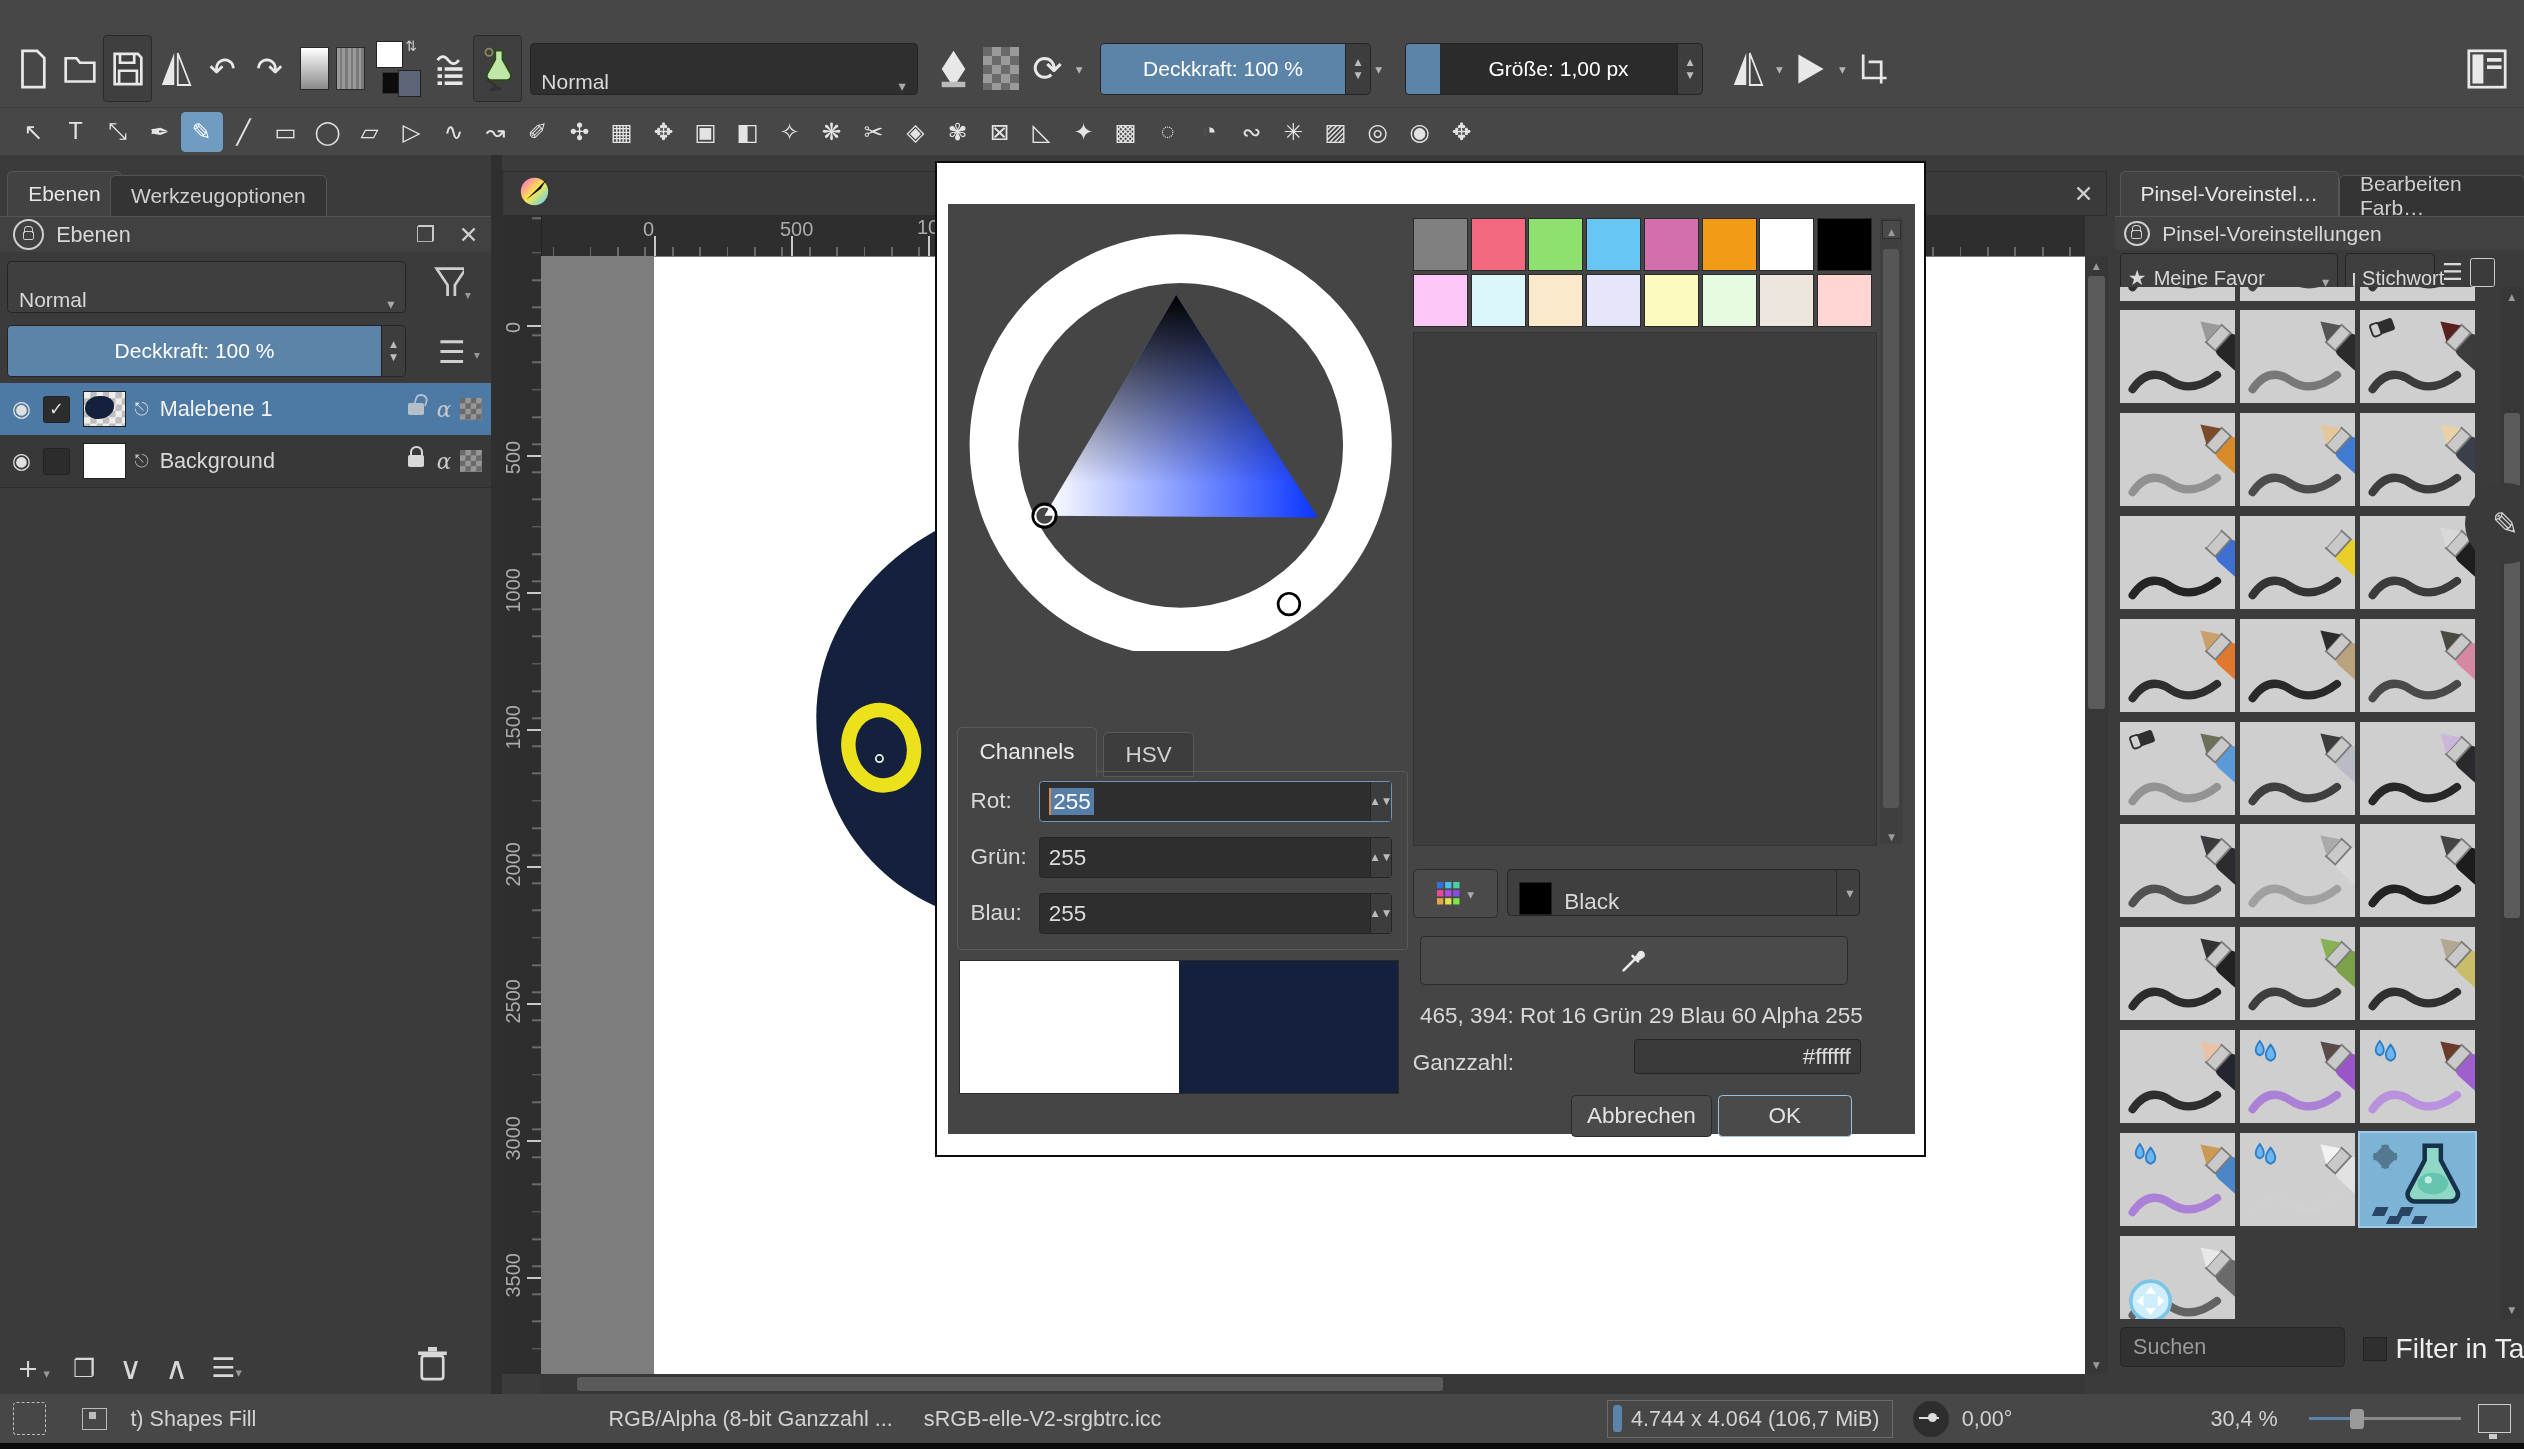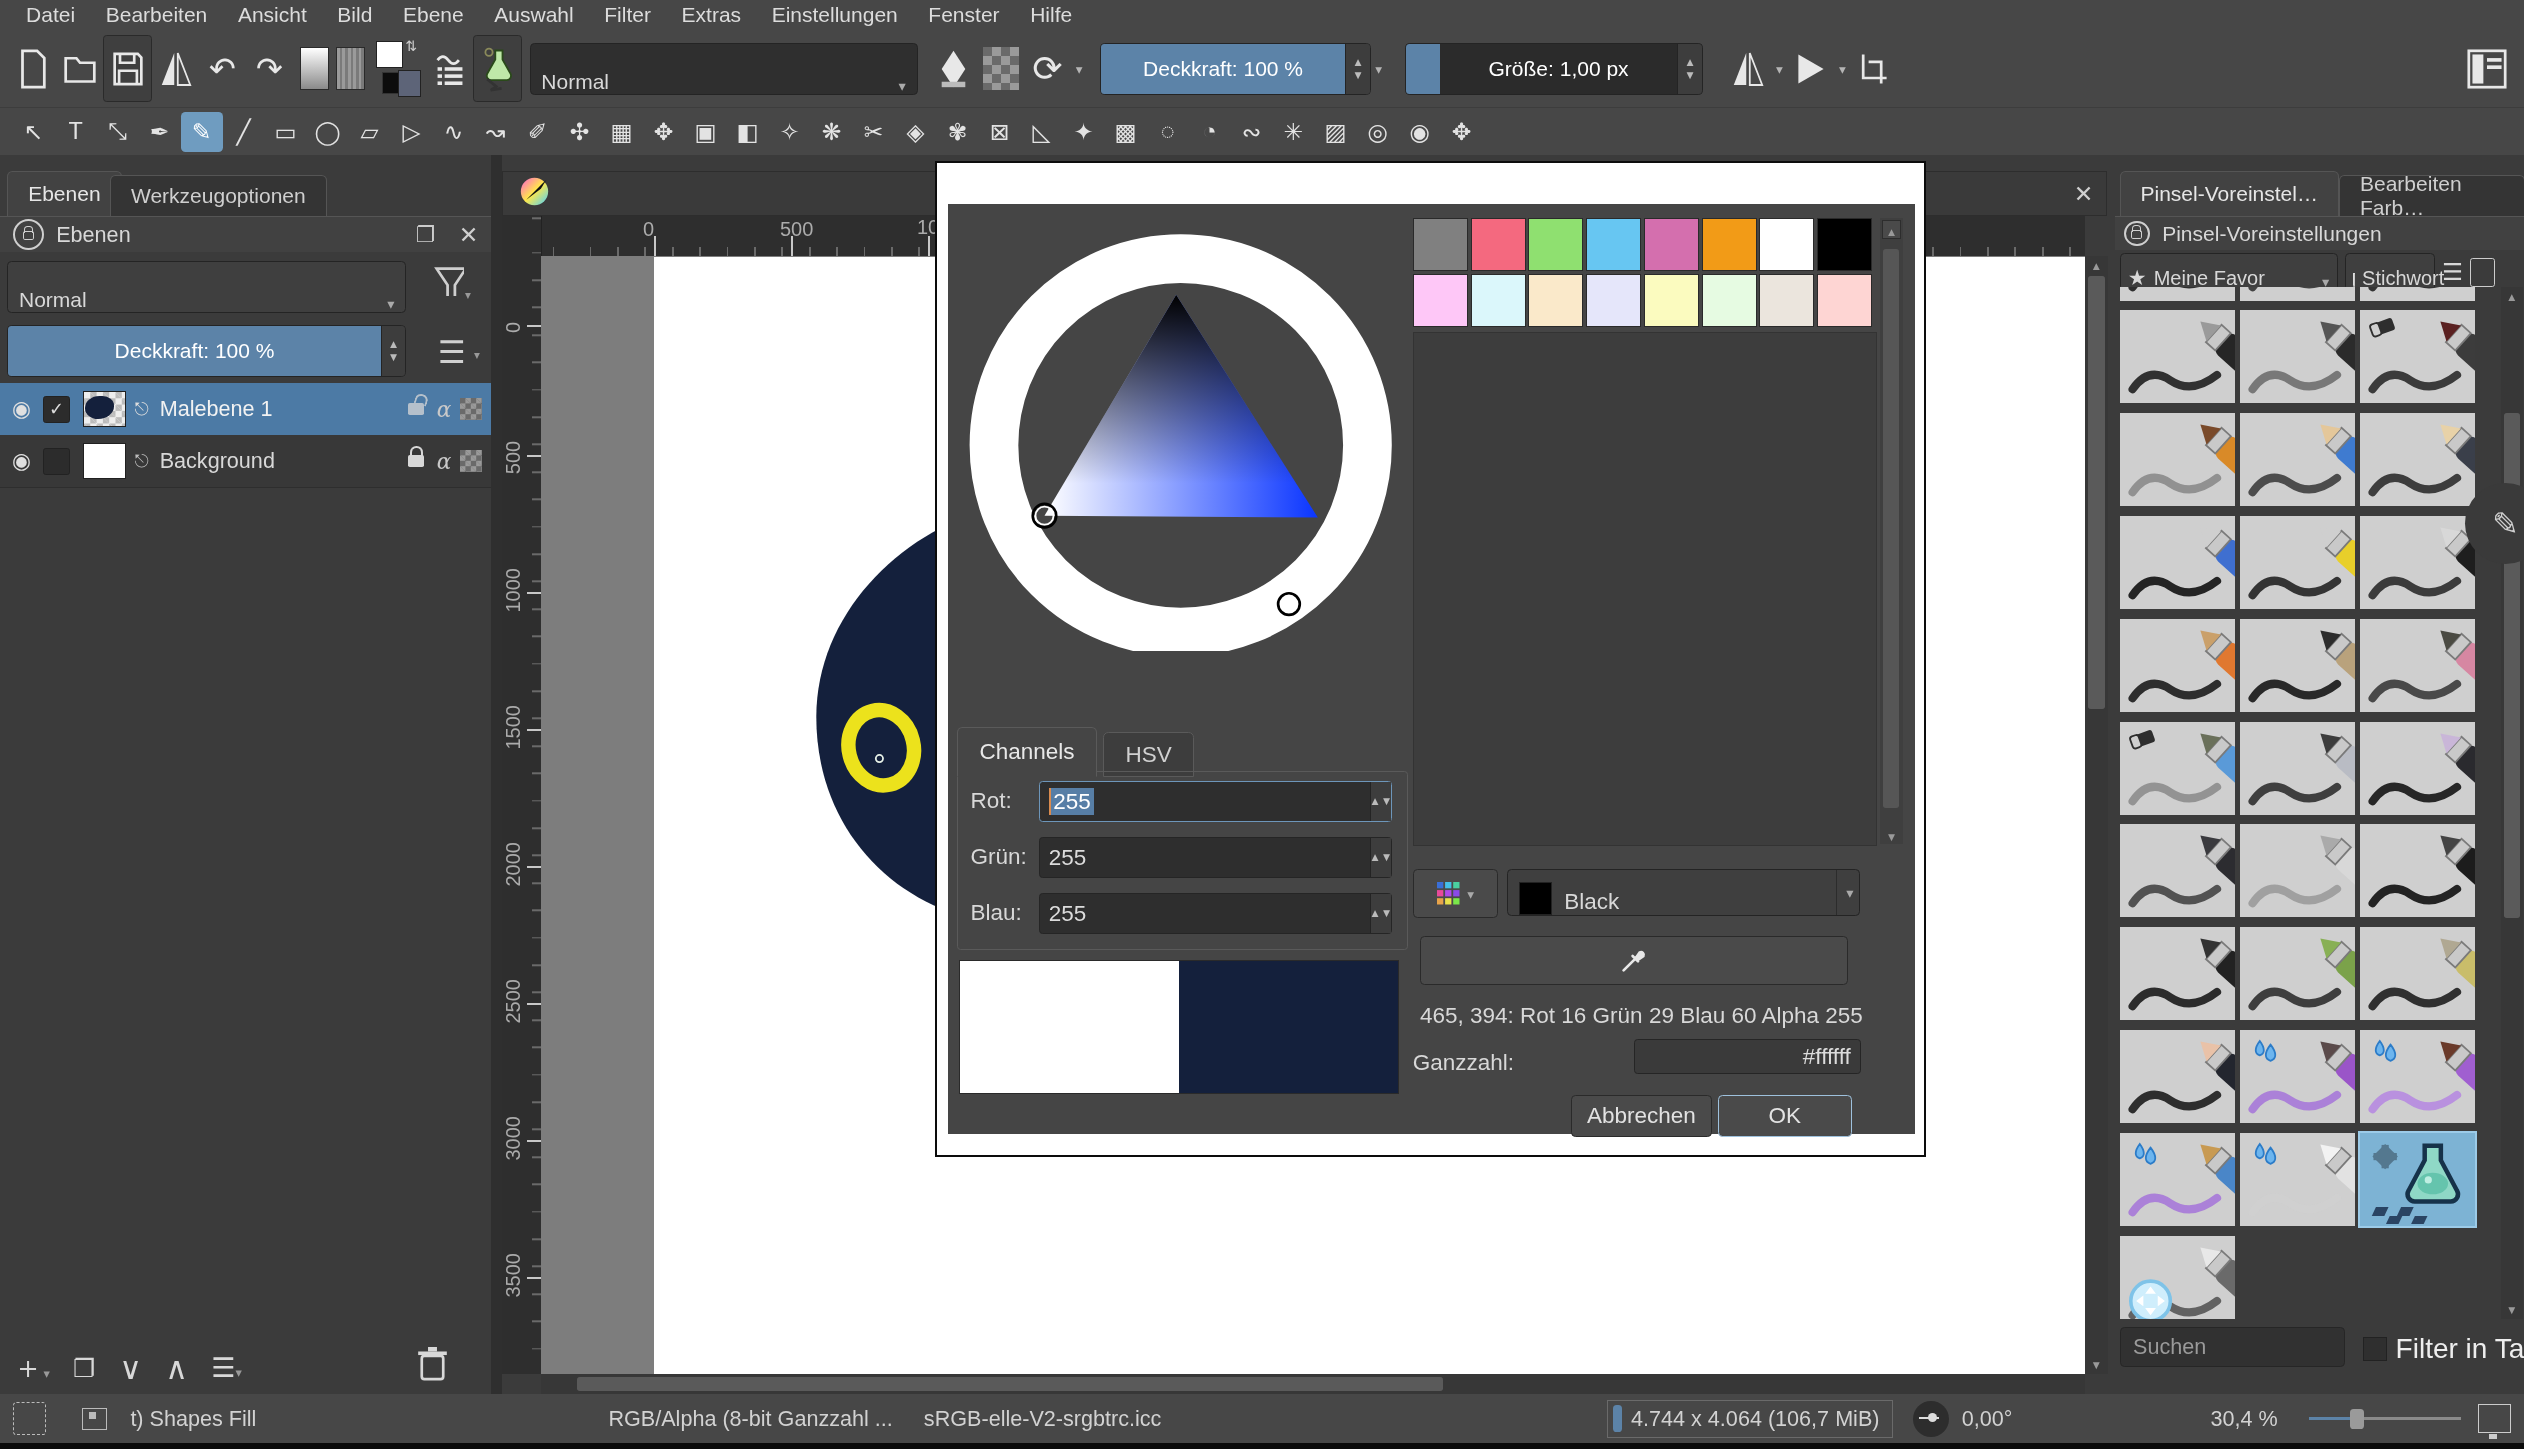--- a/index.html
+++ b/index.html
@@ -70,33 +70,20 @@
   .bottomstrip{position:absolute;left:0;top:1443px;width:100%;height:7.2px;background:#0a0a0a;}
   .vlabel{transform:rotate(-90deg);transform-origin:center;white-space:nowrap;}
   .funnel{width:31px;height:31px;}
   .xbtn{color:#cfcfcf;font-size:23.4px;}
 </style>
 </head>
 <body>
 
 <div id="screen">
 
-  <div class="menubar" id="menubar">
-      <div class="mi">Datei</div>
-      <div class="mi">Bearbeiten</div>
-      <div class="mi">Ansicht</div>
-      <div class="mi">Bild</div>
-      <div class="mi">Ebene</div>
-      <div class="mi">Auswahl</div>
-      <div class="mi">Filter</div>
-      <div class="mi">Extras</div>
-      <div class="mi">Einstellungen</div>
-      <div class="mi">Fenster</div>
-      <div class="mi">Hilfe</div>
-    </div>
 
   <div class="toolbar">
     <div class="tbtn">
         <svg width="31" height="40" viewBox="0 0 34 44">
           <path d="M6 2 h16 l8 8 v32 h-24 z" fill="none" stroke="#e8e8e8" stroke-width="3"></path>
         </svg>
       </div>
     <div class="tbtn">
         <svg width="34" height="36" viewBox="0 0 38 40">
           <path d="M3 34 V8 h12 l4 5 h16 v21 z" fill="none" stroke="#e8e8e8" stroke-width="3"></path>

